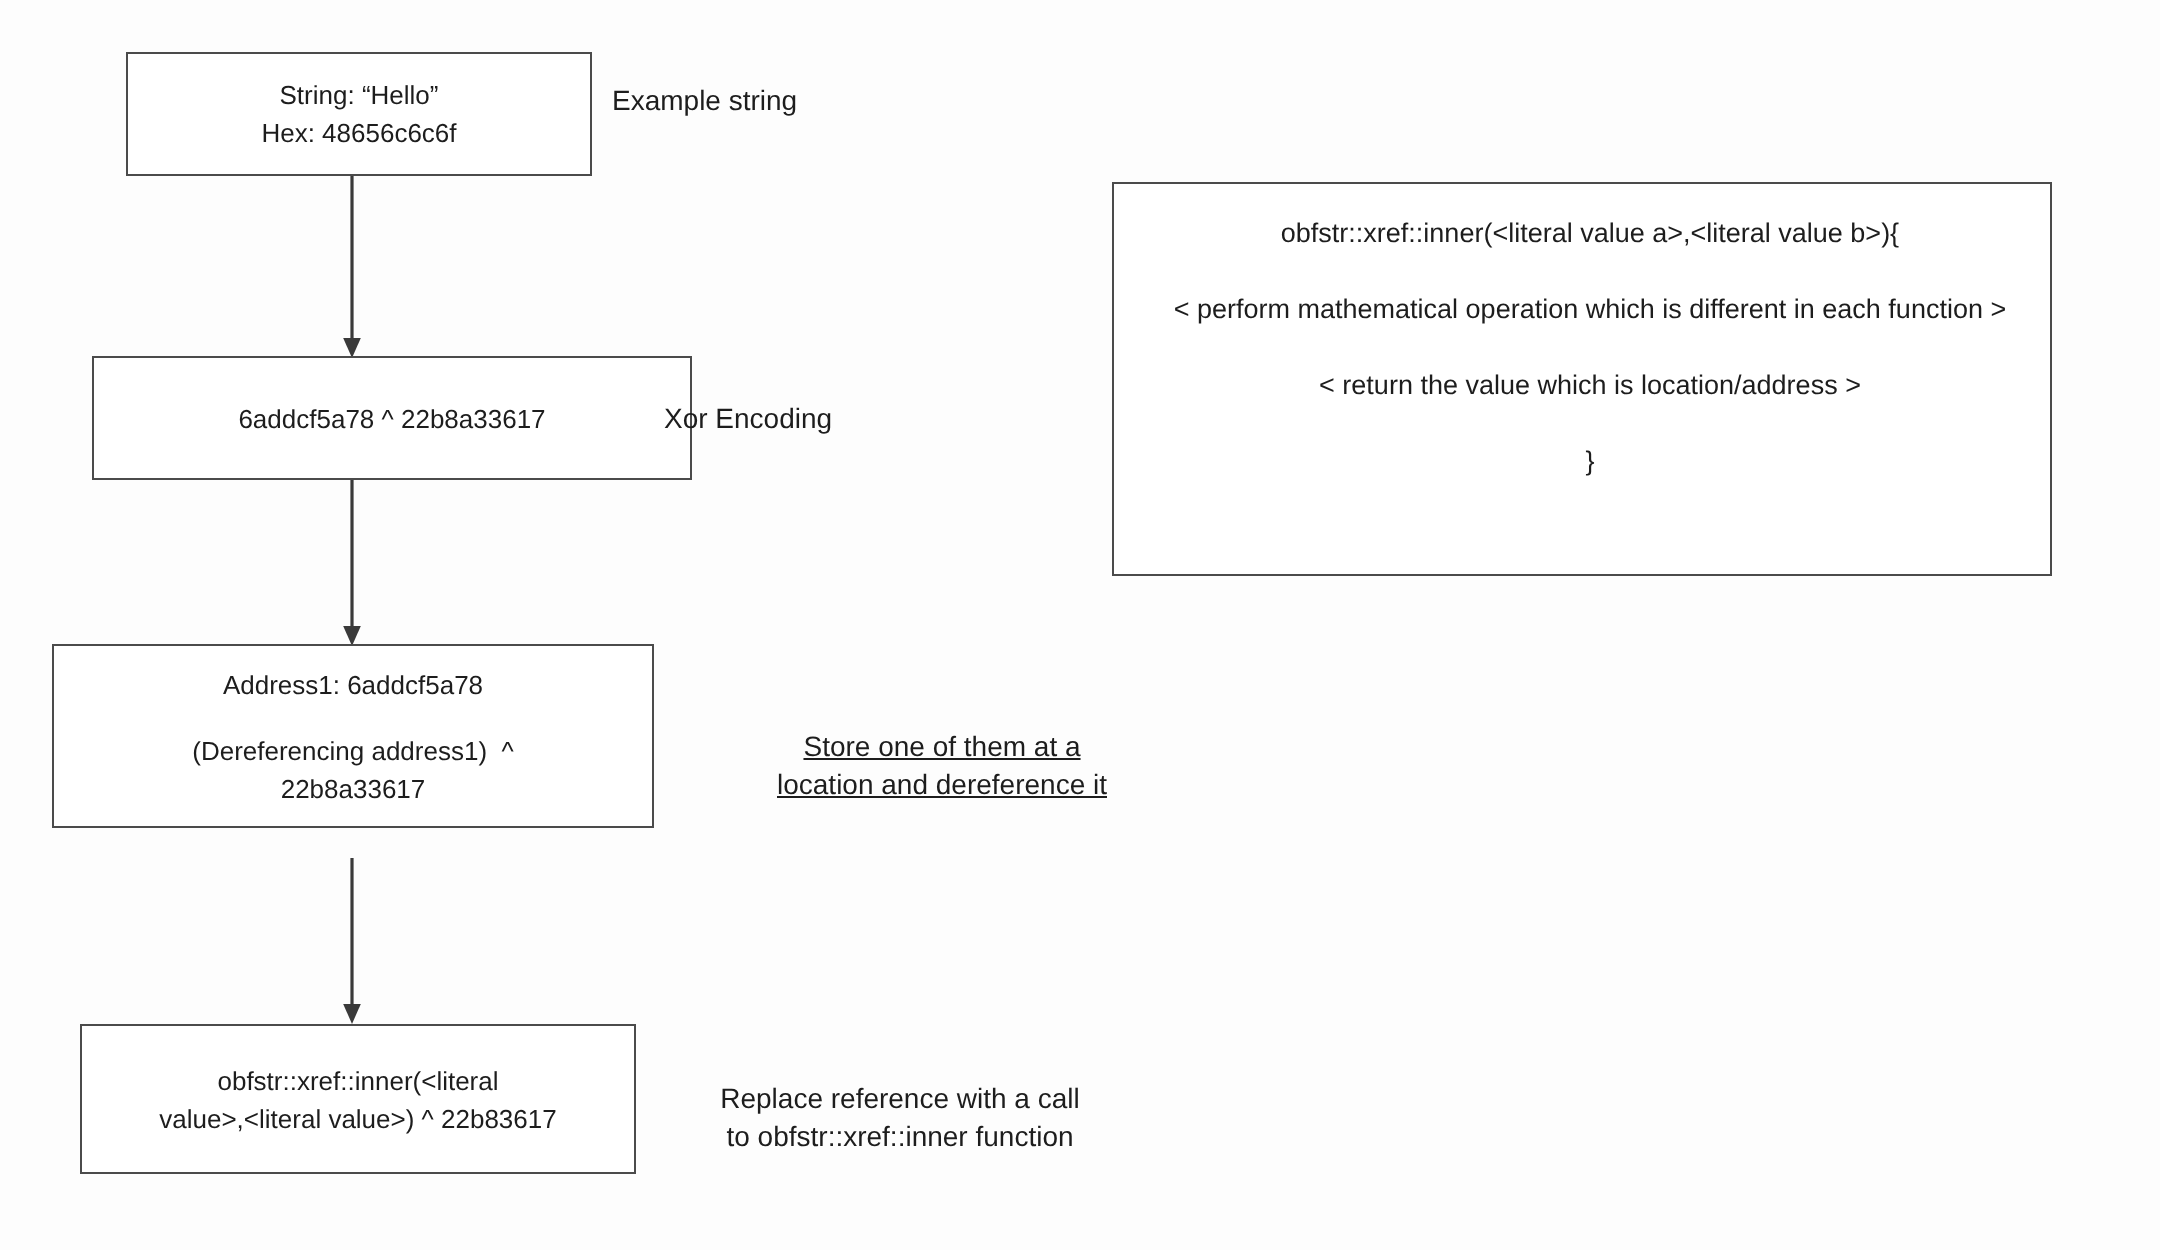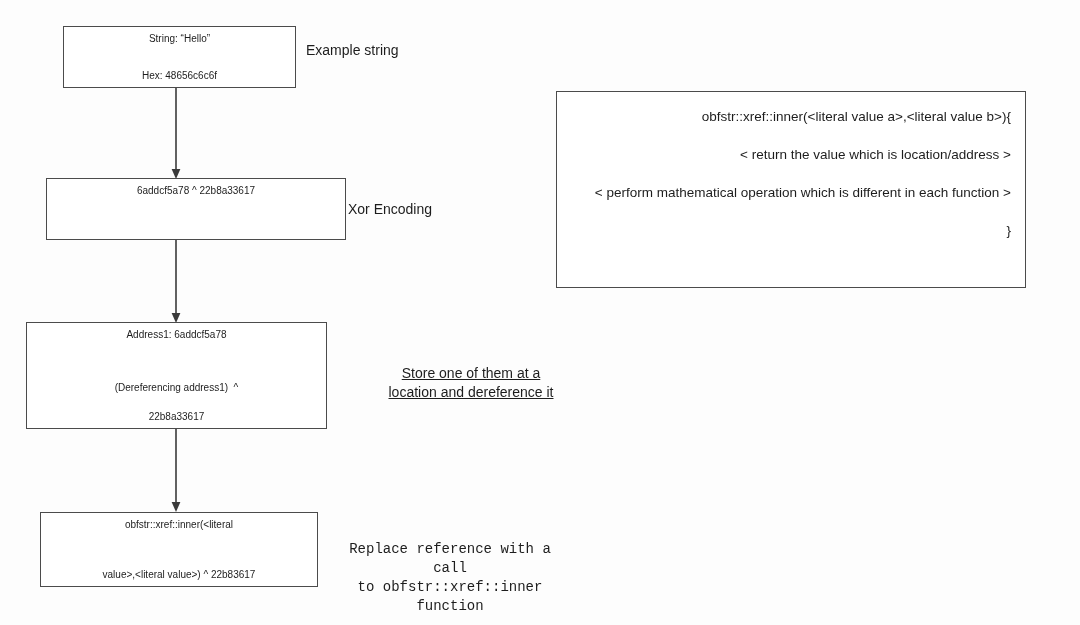--- a/index.html
+++ b/index.html
@@ -24,41 +24,41 @@
 
   
   .node {
     position: absolute;
     box-sizing: border-box;
     border: 1.6px solid #4b4b4b;
     background: #ffffff;
     display: flex;
     flex-direction: column;
     align-items: center;
-    justify-content: space-between;
+    justify-content: center;
     text-align: center;
-    font-size: 10px;
+    font-size: 13px;
     line-height: 19px;
     color: #1d1d1d;
     padding: 2px 8px;
   }
   .node .line { display: block; white-space: pre-wrap; }
   .node .spacer { height: 14px; }
 
   
   .codebox {
     position: absolute;
     box-sizing: border-box;
     border: 1.6px solid #4b4b4b;
     background: #ffffff;
     padding: 16px 14px 10px 22px;
     font-size: 13.5px;
     line-height: 18px;
     color: #1d1d1d;
-    text-align: right;
+    text-align: center;
   }
   .codebox .cline {
     display: block;
     margin-bottom: 20px;
     white-space: pre-wrap;
   }
   .codebox .cline:last-child { margin-bottom: 0; }
 
   
   .annot {
@@ -89,48 +89,48 @@
   <div class="annot left" style="left:306px; top:41px; width:200px;">Example string</div>
 
   <svg class="arrow" style="left:166px; top:88px;" width="20" height="92" viewBox="0 0 20 92">
     <line x1="10" y1="0" x2="10" y2="84" stroke="#3a3a3a" stroke-width="1.6"></line>
     <polygon points="10,91 5.6,81 14.4,81" fill="#3a3a3a"></polygon>
   </svg>
 
   <div class="node" style="left:26px; top:178px; width:300px; height:62px;margin-left:20px;">
     <span class="line">6addcf5a78 ^ 22b8a33617</span>
   </div>
-  <div class="annot left" style="left:348px; top:200px; width:200px;">Xor Encoding</div>
+  <div class="annot left" style="left:332px; top:200px; width:200px;">Xor Encoding</div>
 
   <svg class="arrow" style="left:166px; top:240px;" width="20" height="84" viewBox="0 0 20 84">
     <line x1="10" y1="0" x2="10" y2="76" stroke="#3a3a3a" stroke-width="1.6"></line>
     <polygon points="10,83 5.6,73 14.4,73" fill="#3a3a3a"></polygon>
   </svg>
 
-  <div class="node" style="left:26px; top:322px; width:301px; height:107px;">
+  <div class="node" style="left:26px; top:322px; width:301px; height:92px;">
     <span class="line">Address1: 6addcf5a78</span>
     <span class="spacer"></span>
     <span class="line">(Dereferencing address1)  ^</span>
     <span class="line">22b8a33617</span>
   </div>
   <div class="annot center" style="left:365px; top:364px; width:212px;text-decoration:underline;">Store one of them at a
 location and dereference it</div>
 
   <svg class="arrow" style="left:166px; top:429px;" width="20" height="84" viewBox="0 0 20 84">
     <line x1="10" y1="0" x2="10" y2="76" stroke="#3a3a3a" stroke-width="1.6"></line>
     <polygon points="10,83 5.6,73 14.4,73" fill="#3a3a3a"></polygon>
   </svg>
 
   <div class="node" style="left:40px; top:512px; width:278px; height:75px;">
     <span class="line">obfstr::xref::inner(&lt;literal</span>
     <span class="line">value&gt;,&lt;literal value&gt;) ^ 22b83617</span>
   </div>
-  <div class="annot center" style="left:330px; top:540px; width:240px;font-family:Liberation Mono, monospace;">Replace reference with a call
+  <div class="annot center" style="left:330px; top:540px; width:240px;">Replace reference with a call
 to obfstr::xref::inner function</div>
 
   <div class="codebox" style="left:556px; top:91px; width:470px; height:197px;">
     <span class="cline">obfstr::xref::inner(&lt;literal value a&gt;,&lt;literal value b&gt;){</span>
+    <span class="cline">&lt; perform mathematical operation which is different in each function &gt;</span>
     <span class="cline">&lt; return the value which is location/address &gt;</span>
-    <span class="cline">&lt; perform mathematical operation which is different in each function &gt;</span>
     <span class="cline">}</span>
   </div>
 
 </div>
 
 </body></html>

